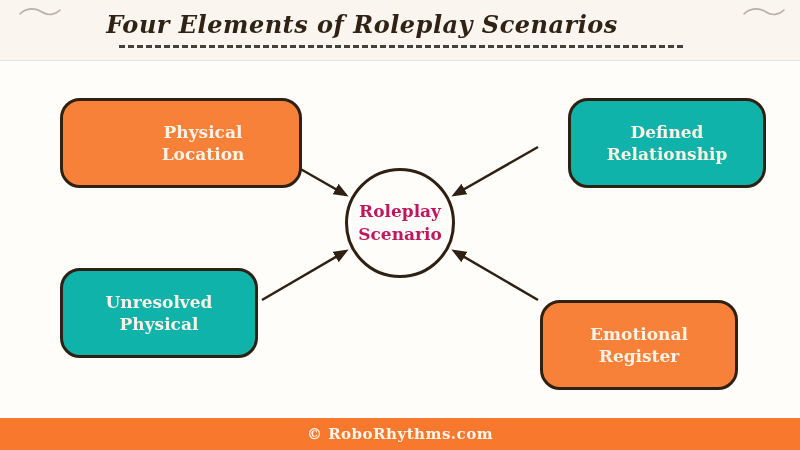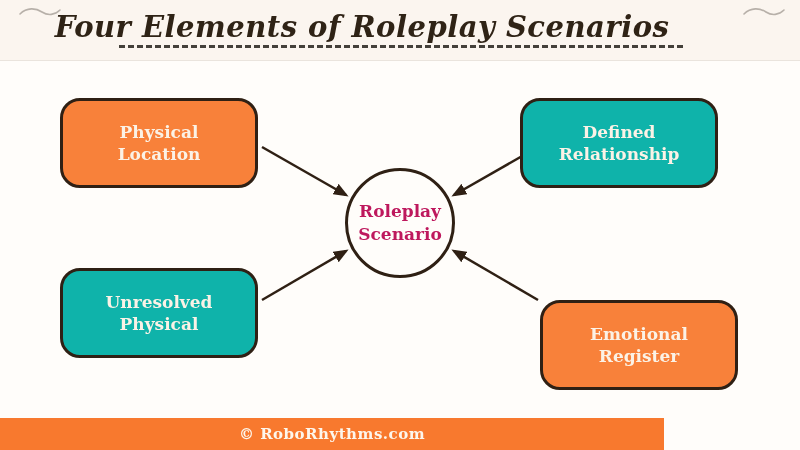--- a/index.html
+++ b/index.html
@@ -14,58 +14,58 @@
   .top-band{
     position:absolute;top:0;left:0;width:800px;height:60px;
     background:#FBF5EF;border-bottom:1px solid #EAE4DD;
   }
   .squiggle{position:absolute;top:6px;}
   .squiggle.left{left:18px;}
   .squiggle.right{left:742px;}
   .title{
     position:absolute;top:10px;left:0;width:724px;
     margin:0;text-align:center;
-    font-size:29px;font-weight:bold;font-style:italic;
+    font-size:24px;font-weight:bold;font-style:italic;
     color:#2F2316;letter-spacing:.5px;
   }
   .title-dashes{
     position:absolute;top:45px;left:119px;width:564px;height:0;
     border-top:3px dashed #44403A;
   }
   
   .node{
     position:absolute;width:192px;height:84px;
     border:3px solid #2F2014;border-radius:20px;
     display:flex;align-items:center;justify-content:center;
     box-sizing:content-box;
   }
   .node .node-label{
     max-width:132px;text-align:center;
     font-size:17px;font-weight:bold;line-height:1.3;
     color:#FBF2E6;
   }
   .node.tl{left:60px;top:98px;}
-  .node.tr{left:520px;top:98px;align-items:center;}
+  .node.tr{left:568px;top:98px;align-items:center;}
   .node.bl{left:60px;top:268px;}
   .node.br{left:540px;top:268px;}
   .center-circle{
     position:absolute;left:345px;top:168px;
     width:104px;height:104px;border-radius:50%;
     border:3px solid #2F2014;background:#FFFDFA;
     display:flex;align-items:center;justify-content:center;
   }
   .center-circle .center-label{
     text-align:center;max-width:90px;
     font-size:17px;font-weight:bold;line-height:1.35;
     color:#be185d;
   }
   .arrow-layer{position:absolute;left:0;top:0;width:800px;height:450px;pointer-events:none;}
   
   .footer{
-    position:absolute;left:0;top:418px;width:664px;height:32px;
+    position:absolute;left:0;top:418px;width:800px;height:32px;
     display:flex;align-items:center;justify-content:center;
   }
   .footer .footer-text{
     color:#FDF6EC;font-size:15px;font-weight:bold;letter-spacing:.5px;
   }
 </style>
 </head>
 <body>
 
 <div class="stage">
@@ -86,21 +86,21 @@
       <marker id="ah" markerUnits="userSpaceOnUse" markerWidth="15" markerHeight="12" refX="12" refY="6" orient="auto">
         <path d="M0,0 L15,6 L0,12 z" fill="#2F2014"></path>
       </marker>
     </defs>
     <line x1="262" y1="147" x2="346" y2="195" stroke="#2F2014" stroke-width="2.5" marker-end="url(#ah)"></line>
     <line x1="538" y1="147" x2="454" y2="195" stroke="#2F2014" stroke-width="2.5" marker-end="url(#ah)"></line>
     <line x1="262" y1="300" x2="346" y2="251" stroke="#2F2014" stroke-width="2.5" marker-end="url(#ah)"></line>
     <line x1="538" y1="300" x2="454" y2="251" stroke="#2F2014" stroke-width="2.5" marker-end="url(#ah)"></line>
   </svg>
 
-  <div class="node tl" style="background-color: rgb(248, 129, 58);">
+  <div class="node tl" style="background-color: rgb(248, 129, 58); padding-left: 44px;">
     <span class="node-label">Physical Location</span>
   </div>
   <div class="node tr" style="background-color: rgb(15, 179, 170);">
     <span class="node-label">Defined Relationship</span>
   </div>
   <div class="node bl" style="background-color: rgb(15, 179, 170);">
     <span class="node-label">Unresolved Physical</span>
   </div>
   <div class="node br" style="background-color: rgb(248, 129, 58); margin-top: 32px;">
     <span class="node-label">Emotional Register</span>

